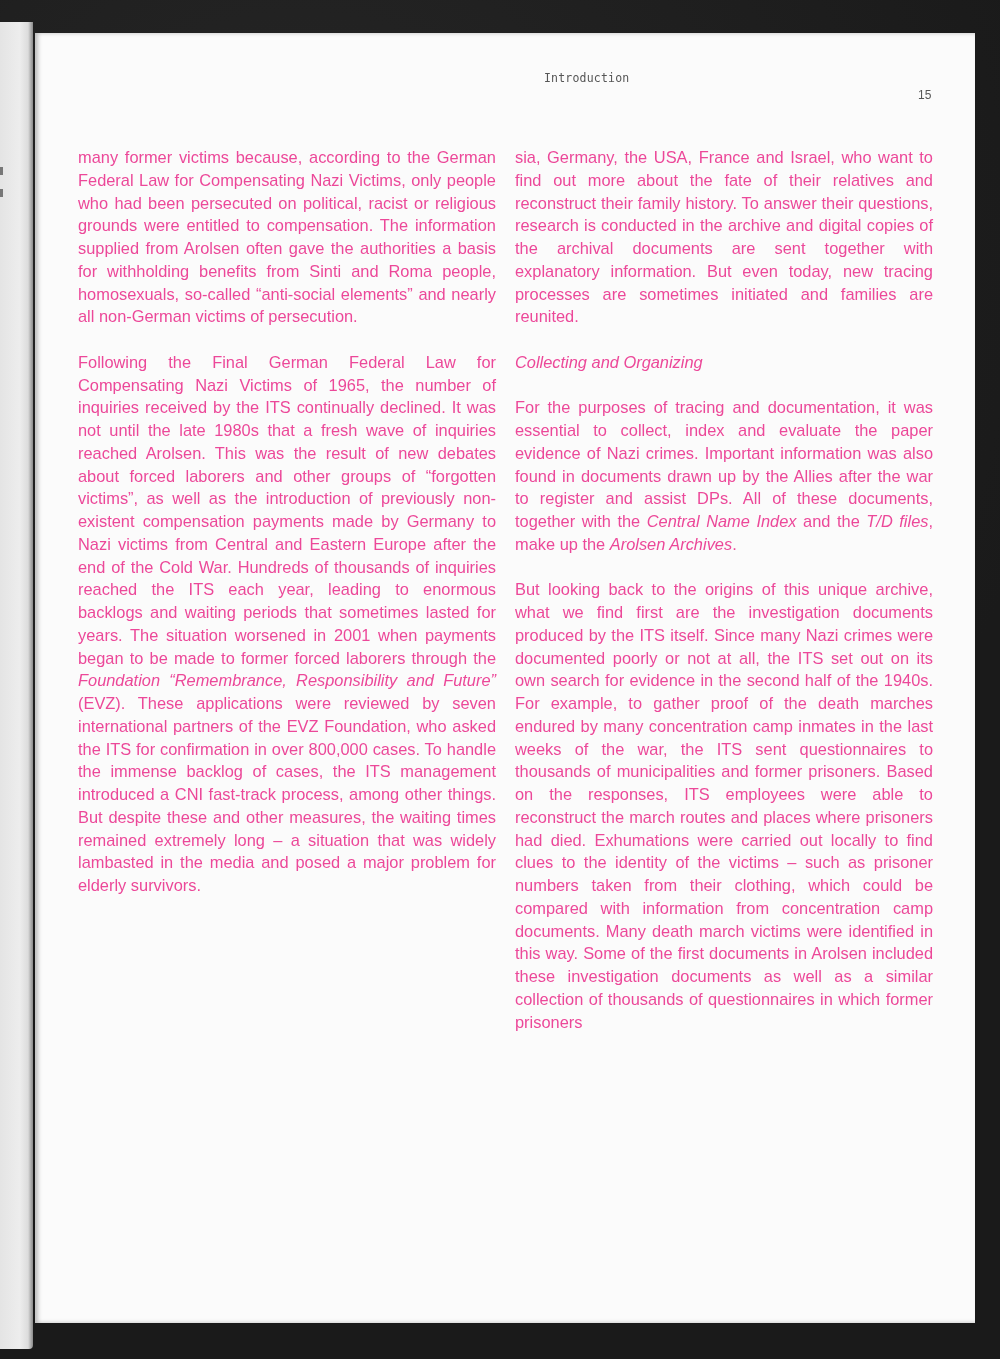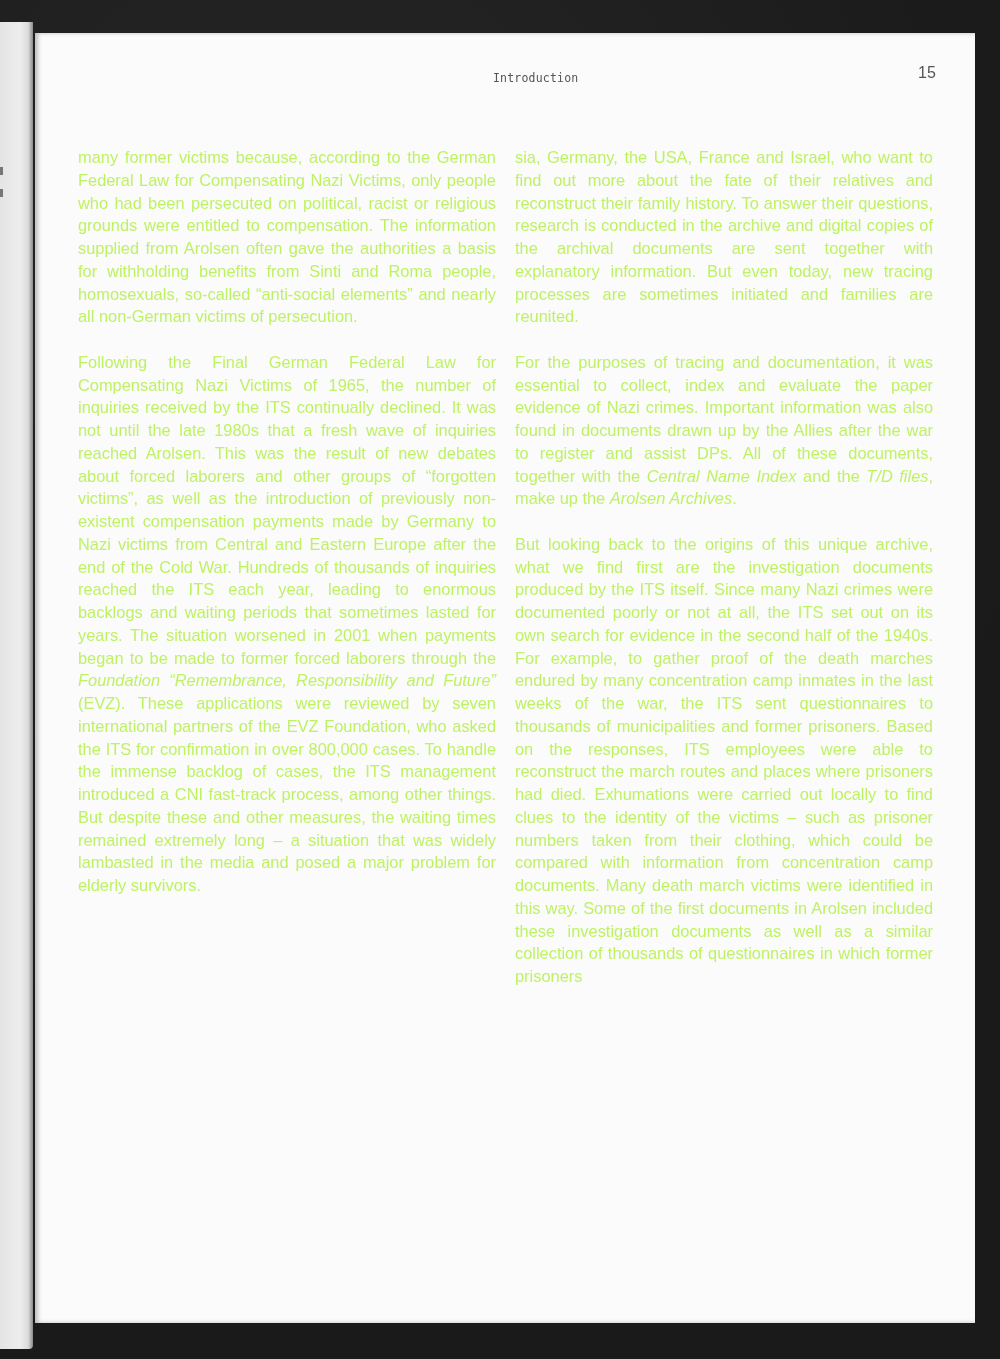--- a/index.html
+++ b/index.html
@@ -20,31 +20,31 @@
       border-bottom-right-radius: 4px;
     }
     .prev-marks { position: absolute; left: 0; top: 145px; width: 6px; }
     .prev-marks span { display:block; width:3px; height:8px; background:#777; margin-bottom:14px; }
     .page {
       position: absolute; left: 35px; top: 33px; width: 940px; height: 1290px;
       background: #fbfbfb;
       box-shadow: inset 3px 0 4px rgba(0,0,0,0.25);
     }
     .running-head {
-      position: absolute; top: 71px; left: 493px;
+      position: absolute; top: 71px; left: 544px;
       font-family: "DejaVu Sans Mono", monospace; font-size: 11.5px; color: #555;
       letter-spacing: 0.2px;
     }
     .page-number {
-      position: absolute; top: 64px; left: 918px;
-      font-size: 16px; color: #555;
+      position: absolute; top: 88px; left: 918px;
+      font-size: 12px; color: #555;
     }
     .column {
       position: absolute; top: 146px; width: 418px;
-      font-size: 16.4px; line-height: 22.75px; color: #bef264;
+      font-size: 16.4px; line-height: 22.75px; color: #ec4899;
       text-align: justify; hyphens: manual;
     }
     .col-left { left: 78px; }
     .col-right { left: 515px; }
     .para { margin: 0 0 22.75px 0; }
     .subheading { margin: 0 0 22.75px 0; font-style: italic; text-align: left; }
     em { font-style: italic; margin-top: 15px; }
   </style>
 </head>
 <body>
@@ -63,15 +63,16 @@
 <div class="running-head">Introduction</div>
 <div class="page-number">15</div>
 
 <div class="column col-left">
   <p class="para">many former victims because, according to the German Federal Law for Compensating Nazi Victims, only people who had been persecuted on political, racist or religious grounds were entitled to compensation. The information supplied from Arolsen often gave the authorities a basis for withholding benefits from Sinti and Roma people, homosexuals, so-called “anti-social elements” and nearly all non-German victims of persecution.</p>
   <p class="para"><span>Following the Final German Federal Law for Compensating Nazi Victims of 1965, the number of inquiries received by the ITS continually declined. It was not until the late 1980s that a fresh wave of inquiries reached Arolsen. This was the result of new debates about forced laborers and other groups of “forgotten victims”, as well as the introduction of previously non-existent compensation payments made by Germany to Nazi victims from Central and Eastern Europe after the end of the Cold War. Hundreds of thousands of inquiries reached the ITS each year, leading to enormous backlogs and waiting periods that sometimes lasted for years. The situation worsened in 2001 when payments began to be made to former forced laborers through the </span><em>Foundation “Remembrance, Responsibility and Future”</em><span> (EVZ). These applications were reviewed by seven international partners of the EVZ Foundation, who asked the ITS for confirmation in over 800,000 cases. To handle the immense backlog of cases, the ITS management introduced a CNI fast-track process, among other things. But despite these and other measures, the waiting times remained extremely long – a situation that was widely lambasted in the media and posed a major problem for elderly survivors.</span></p>
 </div>
 
 <div class="column col-right">
   <p class="para">sia, Germany, the USA, France and Israel, who want to find out more about the fate of their relatives and reconstruct their family history. To answer their questions, research is conducted in the archive and digital copies of the archival documents are sent together with explanatory information. But even today, new tracing processes are sometimes initiated and families are reunited.</p>
+  <p class="subheading">Collecting and Organizing</p>
   <p class="para"><span>For the purposes of tracing and documentation, it was essential to collect, index and evaluate the paper evidence of Nazi crimes. Important information was also found in documents drawn up by the Allies after the war to register and assist DPs. All of these documents, together with the </span><em>Central Name Index</em><span> and the </span><em>T/D files</em><span>, make up the </span><em>Arolsen Archives</em><span>.</span></p>
   <p class="para">But looking back to the origins of this unique archive, what we find first are the investigation documents produced by the ITS itself. Since many Nazi crimes were documented poorly or not at all, the ITS set out on its own search for evidence in the second half of the 1940s. For example, to gather proof of the death marches endured by many concentration camp inmates in the last weeks of the war, the ITS sent questionnaires to thousands of municipalities and former prisoners. Based on the responses, ITS employees were able to reconstruct the march routes and places where prisoners had died. Exhumations were carried out locally to find clues to the identity of the victims – such as prisoner numbers taken from their clothing, which could be compared with information from concentration camp documents. Many death march victims were identified in this way. Some of the first documents in Arolsen included these investigation documents as well as a similar collection of thousands of questionnaires in which former prisoners</p>
 </div>
 
 </body></html>

